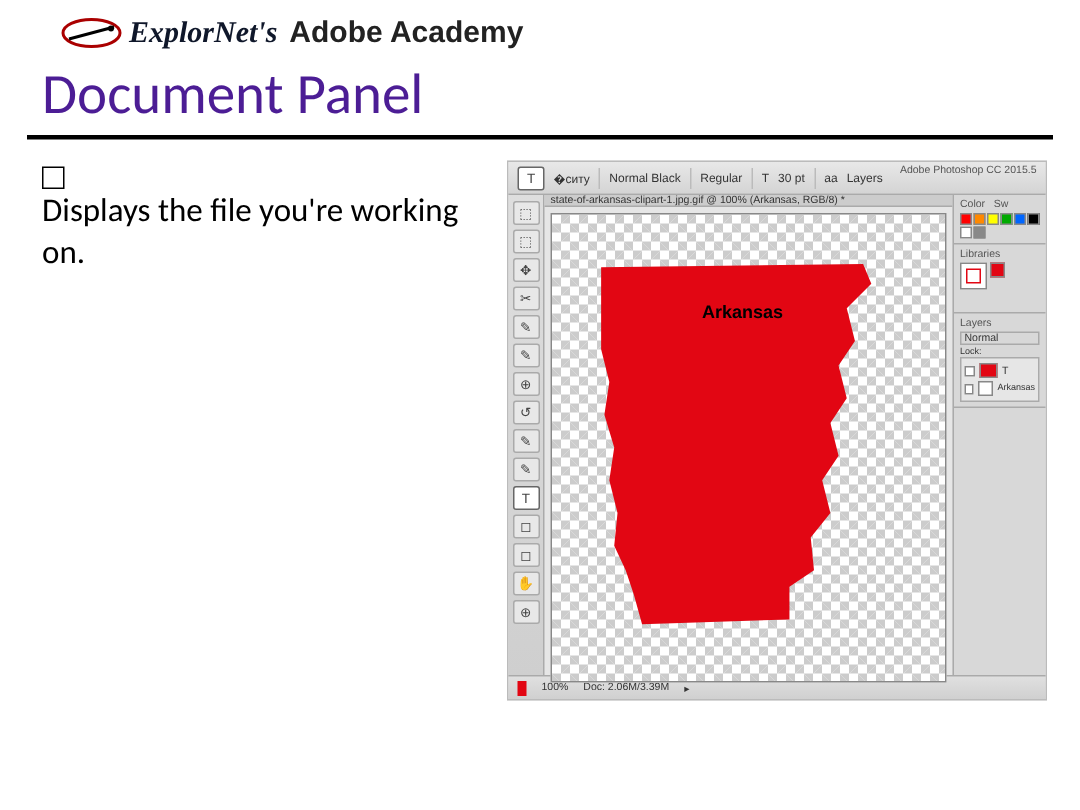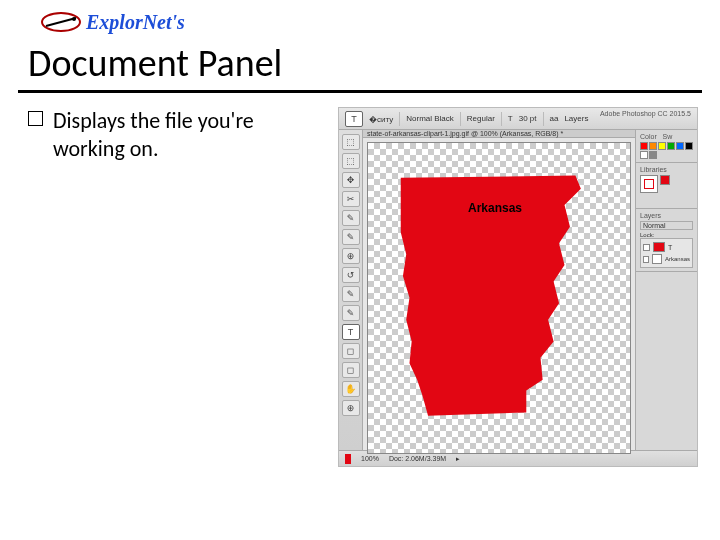--- a/index.html
+++ b/index.html
@@ -10,31 +10,31 @@
     position: relative;
     overflow: hidden;
   }
   .logo-row {
     display: flex; align-items: center;
     padding: 10px 0 0 40px; gap: 4px;
   }
   .logo-mark {
     width: 42px; height: 24px; position: relative;
   }
-  .logo-text1 { font: italic bold 20px Georgia, serif; color: #1d4ed8; }
+  .logo-text1 { font: italic bold 20px Georgia, serif; color: #0f172a; }
   .logo-text2 { font: bold 20px Arial, sans-serif; color: #222; margin-left: 4px; }
   .title {
     font: 38px "Segoe UI", Calibri, sans-serif;
-    color: #000000;
+    color: #4c1d95;
     padding: 6px 0 4px 28px;
   }
   .rule { border: none; border-top: 3px solid #000; margin: 0 18px 0 18px; }
   .content { display: flex; padding: 14px 18px 0 28px; gap: 10px; }
   .bullets { width: 300px; font-size: 22px; color: #000; line-height: 1.25; }
-  .bullets li { list-style: none; display: flex; margin-bottom: 10px; }
+  .bullets li { list-style: none; display: flex; margin-bottom: 10px; flex-direction: column; }
   .checkbox-mark {
     display: inline-block; width: 15px; height: 15px;
     border: 1.5px solid #000; margin: 4px 10px 0 0;
     flex: 0 0 15px;
   }
   .ps {
     width: 360px; height: 360px;
     background: #e6e6e6;
     position: relative;
     font-family: Arial, sans-serif;
@@ -115,20 +115,21 @@
 
 <div class="logo-row">
   <span class="logo-mark">
     <svg viewBox="0 0 42 24" width="42" height="24">
       <ellipse cx="21" cy="12" rx="19" ry="9" fill="none" stroke="#a00" stroke-width="2"></ellipse>
       <path d="M6 16 L36 8" stroke="#000" stroke-width="2"></path>
       <circle cx="34" cy="9" r="2" fill="#000"></circle>
     </svg>
   </span>
   <span class="logo-text1">ExplorNet's</span>
+  <span class="logo-text2">Adobe Academy</span>
 </div>
 
 <h1 class="title">Document Panel</h1>
 <hr class="rule">
 
 <div class="content">
   <ul class="bullets">
     <li>
       <span class="checkbox-mark"></span>
       <span>Displays the file you're working on.</span>

